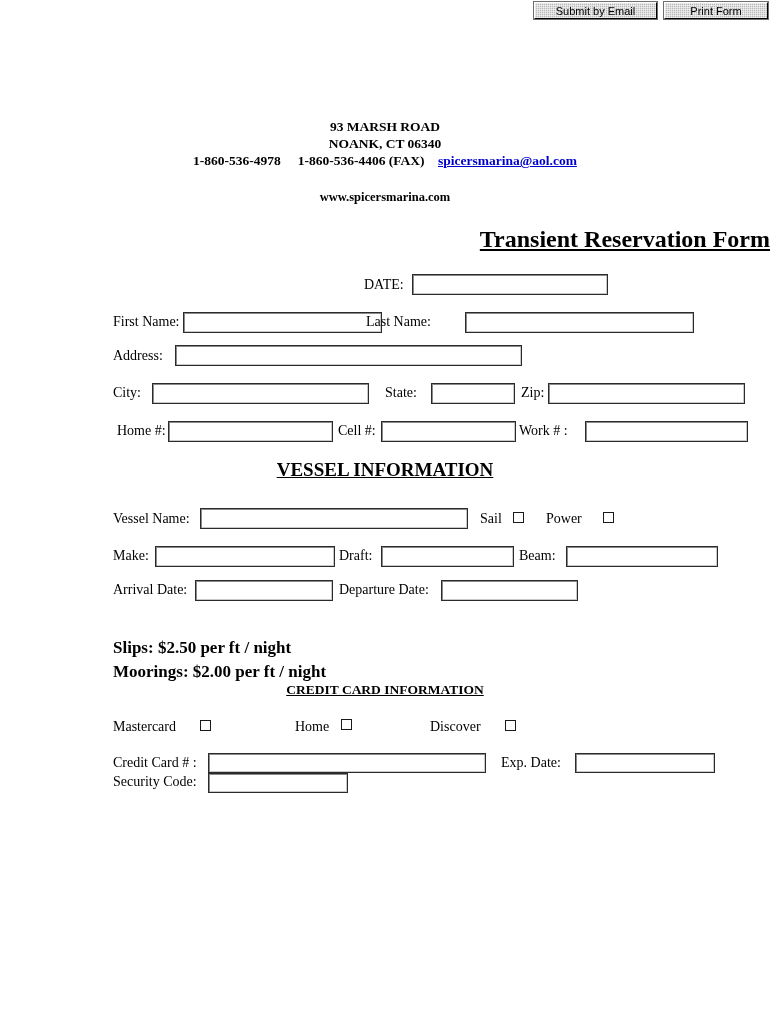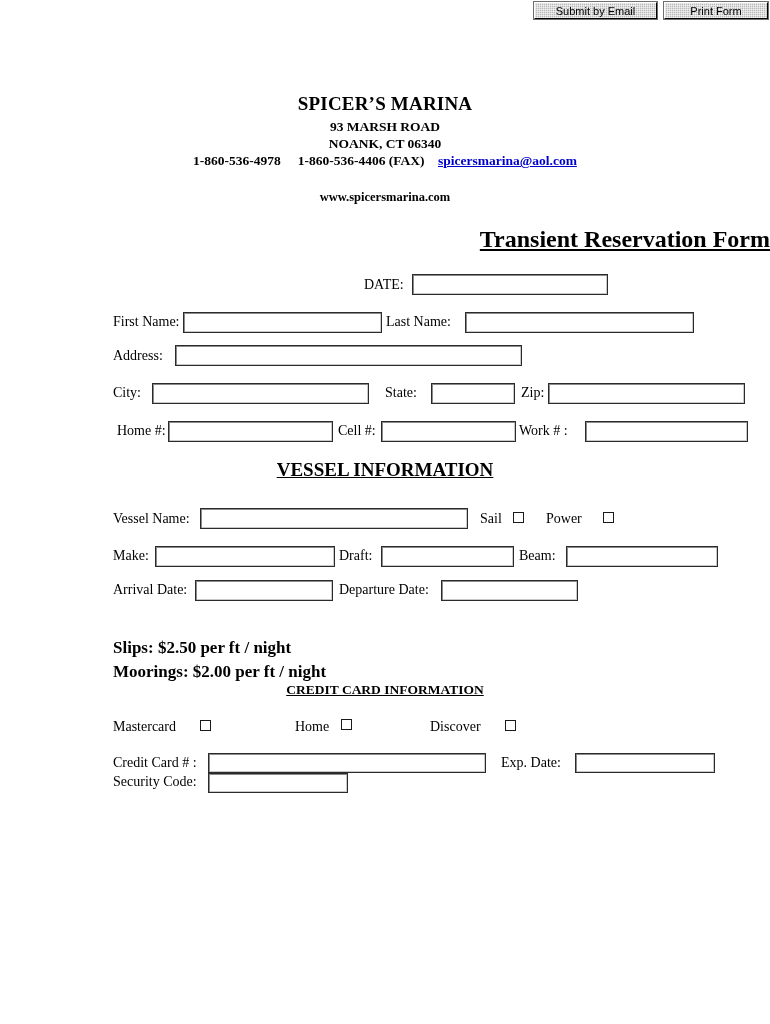--- a/index.html
+++ b/index.html
@@ -131,42 +131,41 @@
 </head>
 <body>
 
 <div class="page">
 
   <div class="toolbar">
     <div class="form-btn btn-submit">Submit by Email</div>
     <div class="form-btn btn-print">Print Form</div>
   </div>
 
-  <div class="hdr hdr-title">SPICER’S MARINA</div>
   <div class="hdr hdr-addr1">93 MARSH ROAD</div>
   <div class="hdr hdr-addr2">NOANK, CT 06340</div>
   <div class="hdr hdr-phones">
     <span>1-860-536-4978</span>
     &nbsp;&nbsp;&nbsp;
     <span>1-860-536-4406 (FAX)</span>
     <span class="email-link">spicersmarina@aol.com</span>
   </div>
   <div class="hdr hdr-web">www.spicersmarina.com</div>
 
   <div class="doc-title">
     <span>Transient Reservation Form</span>
   </div>
 
   <div class="lbl" style="left:364px; top:277px;">DATE:</div>
   <div class="fld" style="left:412px; top:274px; width:196px; height:21px;"></div>
 
   <div class="lbl" style="left:113px; top:314px;">First Name:</div>
   <div class="fld" style="left:183px; top:312px; width:199px; height:21px;"></div>
 
-  <div class="lbl" style="left:386px; top:314px;">Last Name:</div>
+  <div class="lbl" style="left:366px; top:314px;">Last Name:</div>
   <div class="fld" style="left:465px; top:312px; width:229px; height:21px;"></div>
 
   <div class="lbl" style="left:113px; top:348px;">Address:</div>
   <div class="fld" style="left:175px; top:345px; width:347px; height:21px;"></div>
 
   <div class="lbl" style="left:113px; top:385px;">City:</div>
   <div class="fld" style="left:152px; top:383px; width:217px; height:21px;"></div>
 
   <div class="lbl" style="left:385px; top:385px;">State:</div>
   <div class="fld" style="left:431px; top:383px; width:84px; height:21px;"></div>

